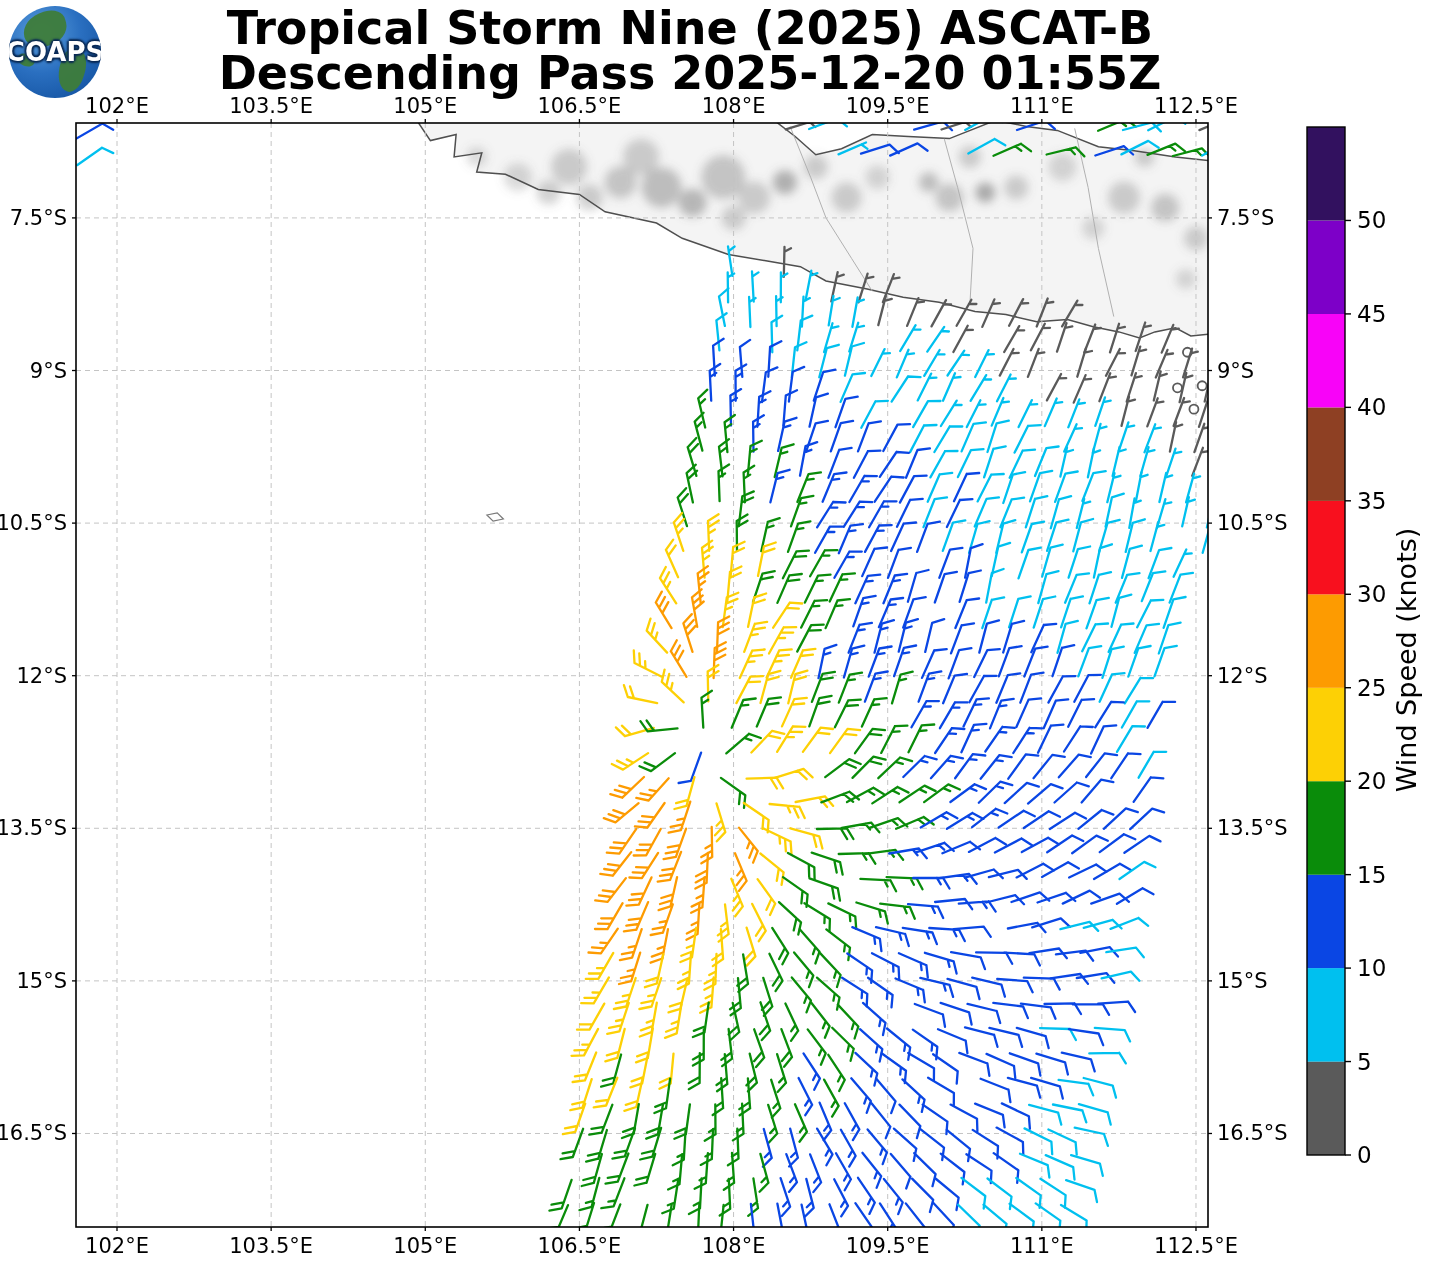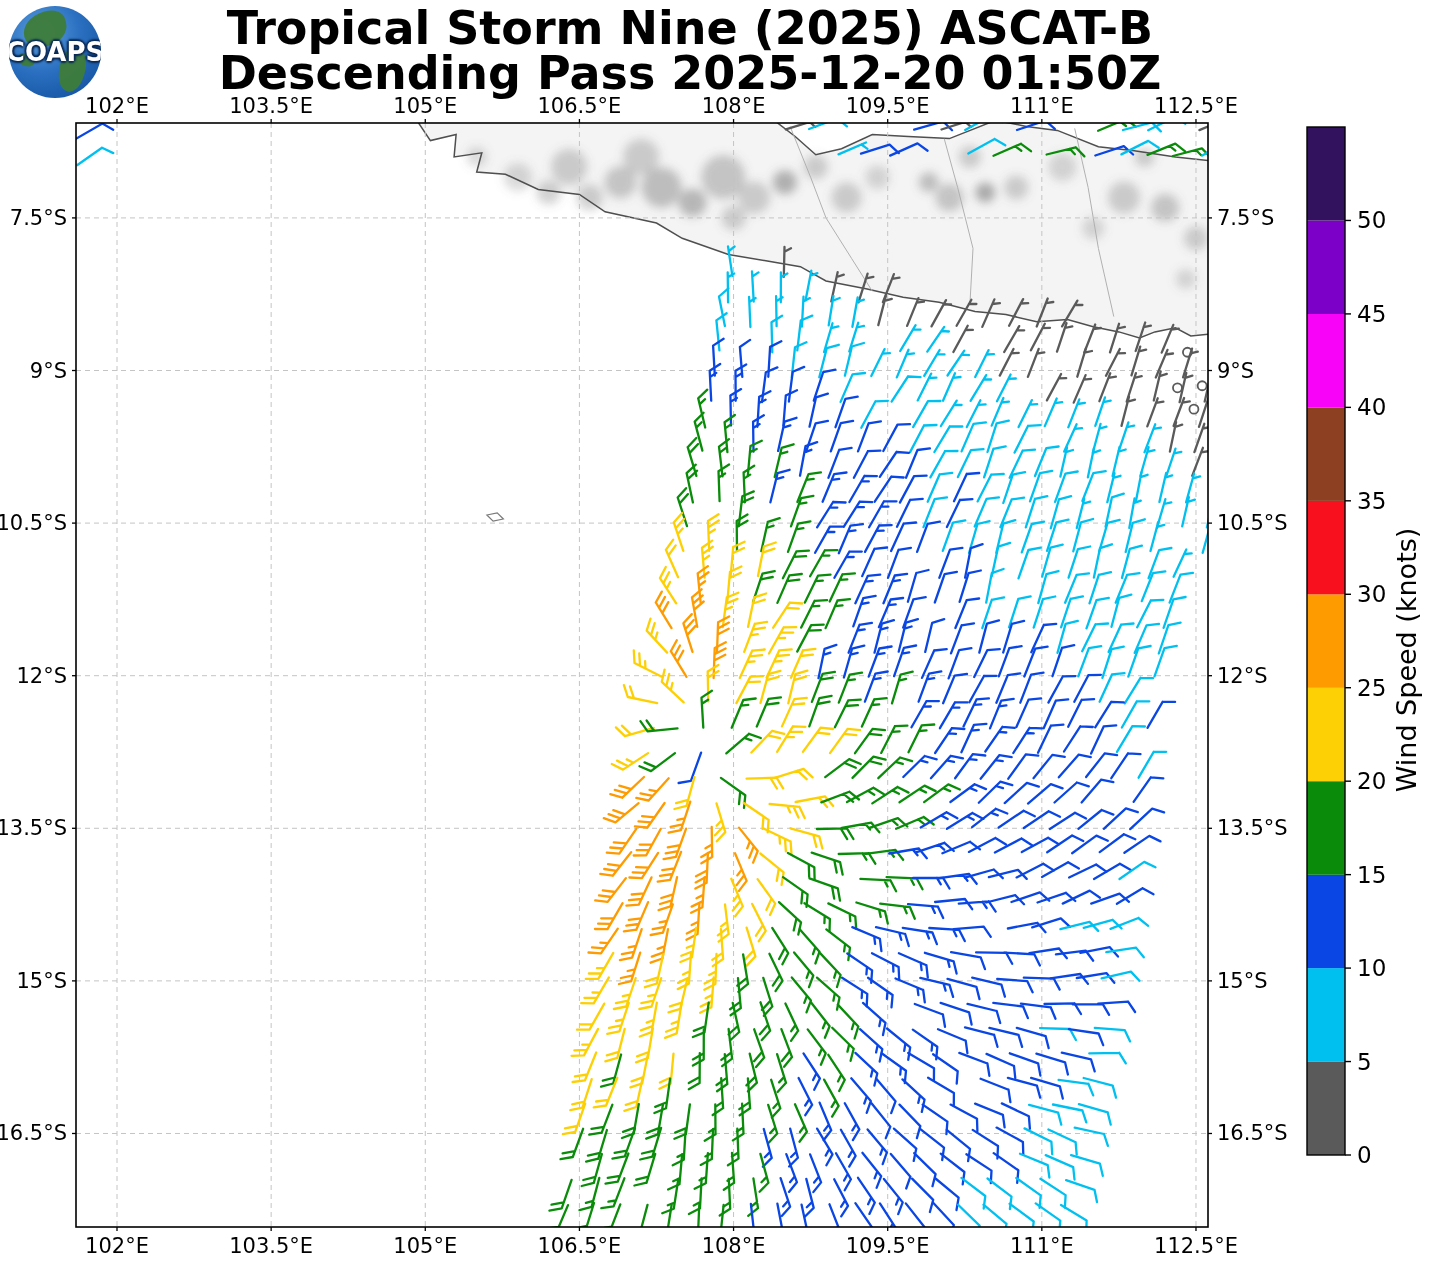--- a/index.html
+++ b/index.html
@@ -23,21 +23,21 @@
 
 <div id="fig">
   <div id="logo">
     <div class="blob b1"></div>
     <div class="blob b2"></div>
     <div class="blob b3"></div>
     <div class="txt">COAPS</div>
   </div>
   <div id="titleblock">
     <div class="t">Tropical Storm Nine (2025) ASCAT-B</div>
-    <div class="t">Descending Pass 2025-12-20 01:50Z</div>
+    <div class="t">Descending Pass 2025-12-20 01:55Z</div>
   </div>
 
   <svg id="plot" width="1444" height="1264" viewBox="0 0 1444 1264">
     <defs>
       <clipPath id="plotclip">
           <rect x="76" y="123" width="1132" height="1104"></rect>
         </clipPath>
       <filter id="soft" x="-60%" y="-60%" width="220%" height="220%">
         <feGaussianBlur stdDeviation="5"></feGaussianBlur>
       </filter>

